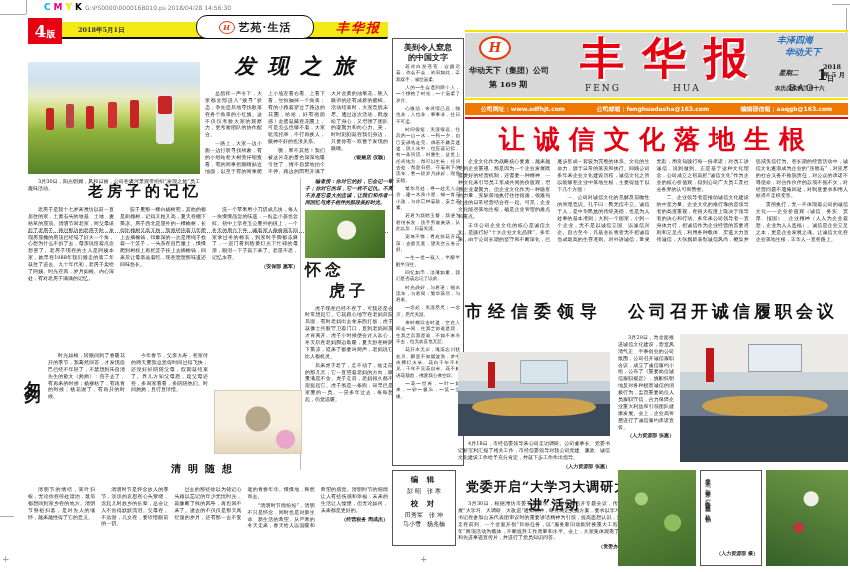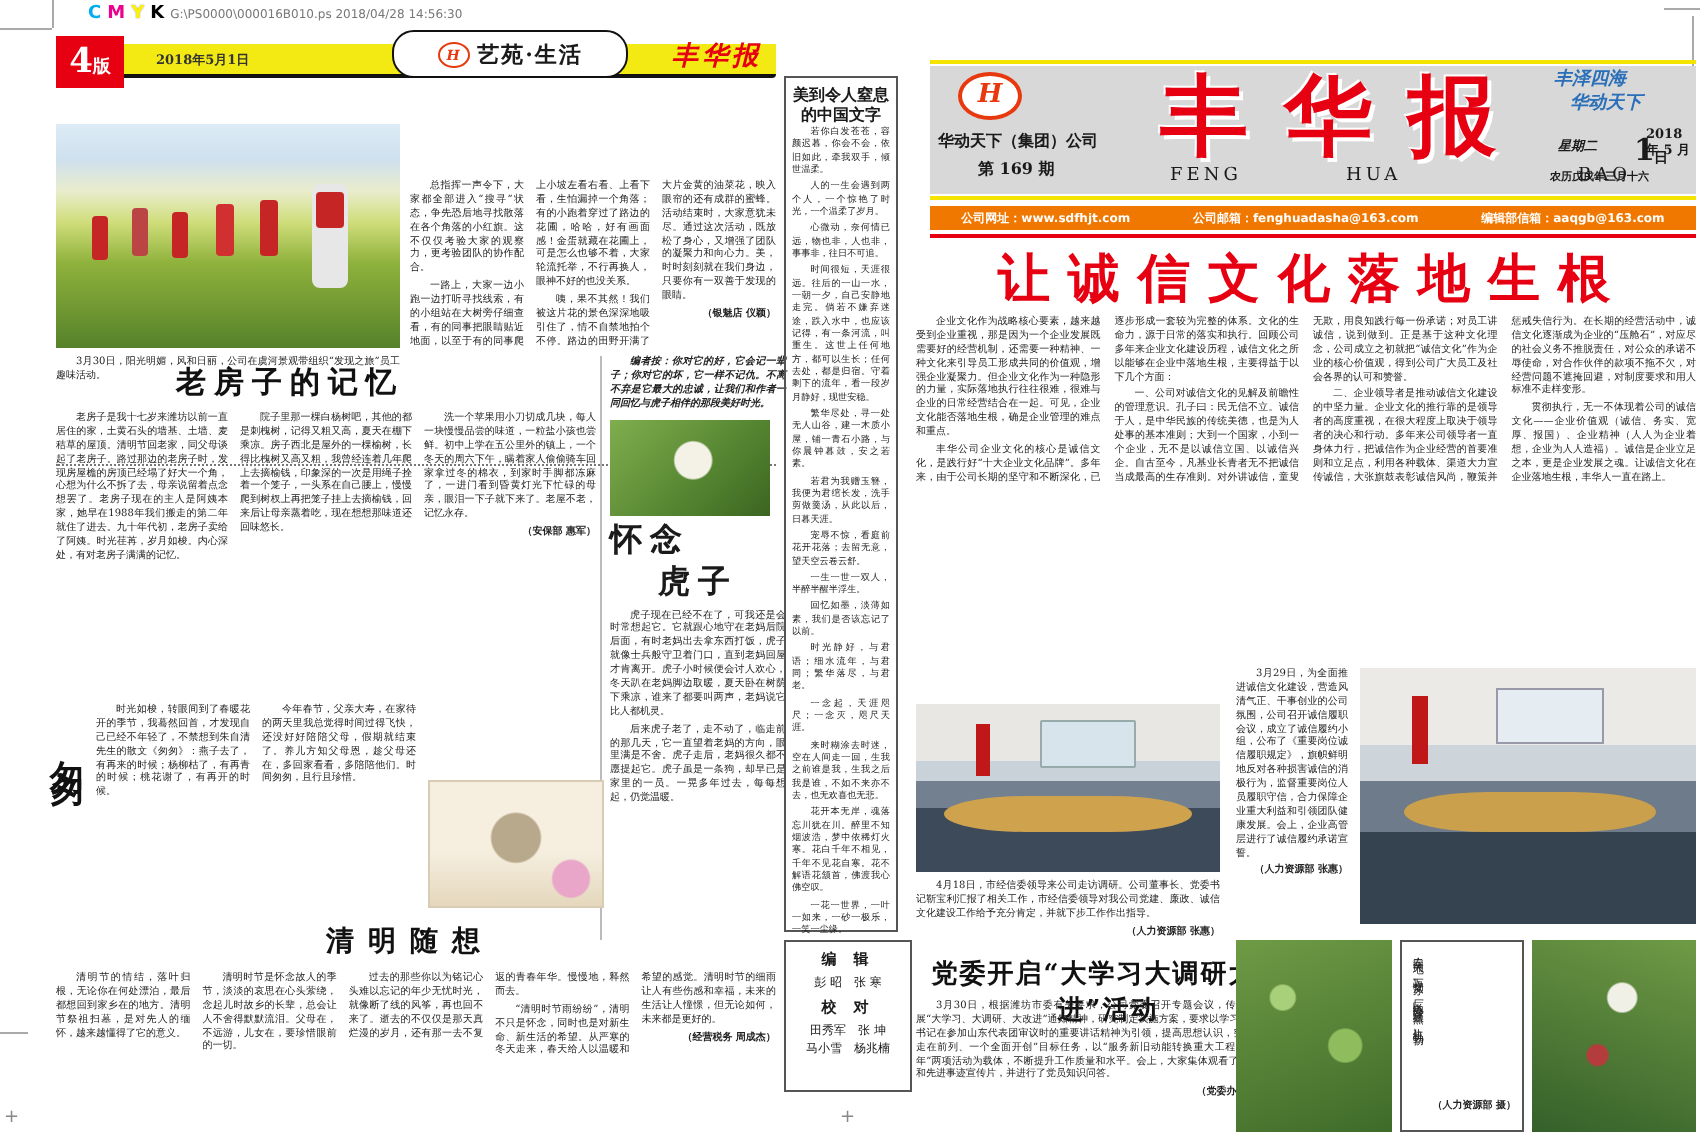--- a/index.html
+++ b/index.html
@@ -60,20 +60,21 @@
     <span style="position:absolute;left:58px;top:44px;width:8px;height:23px;background:#c62525;border-radius:2px;"></span>
     <span style="position:absolute;left:80px;top:40px;width:9px;height:26px;background:#d03030;border-radius:2px;"></span>
     <span style="position:absolute;left:102px;top:38px;width:9px;height:28px;background:#c62525;border-radius:2px;"></span>
     <span style="position:absolute;left:128px;top:30px;width:18px;height:52px;background:#e7e7e7;border-radius:4px;"></span>
     <span style="position:absolute;left:130px;top:34px;width:14px;height:18px;background:#c62525;border-radius:2px;"></span>
   </div>
   <div class="abs micro" style="left:28px;top:178px;width:172px;">
     <p style="text-indent:2em;">3月30日，阳光明媚，风和日丽，公司在虞河景观带组织“发现之旅”员工趣味活动。</p>
   </div>
 
+  <div class="abs headline" style="left:213px;top:52px;width:175px;text-align:center;font-size:21px;font-style:italic;letter-spacing:12px;">发现之旅</div>
   <div class="abs micro cols3" style="left:205px;top:90px;width:183px;height:138px;">
     <p>总指挥一声令下，大家都全部进入“搜寻”状态，争先恐后地寻找散落在各个角落的小红旗。这不仅仅考验大家的观察力，更考验团队的协作配合。</p>
     <p>一路上，大家一边小跑一边打听寻找线索，有的小组站在大树旁仔细查看，有的同事把眼睛贴近地面，以至于有的同事爬上小坡左看右看、上看下看，生怕漏掉一个角落；有的小跑着穿过了路边的花圃，哈哈，好有画面感！金蛋就藏在花圃上，可是怎么也够不着，大家轮流托举，不行再换人，眼神不好的也没关系。</p>
     <p>咦，果不其然！我们被这片花的景色深深地吸引住了，情不自禁地拍个不停。路边的田野开满了大片金黄的油菜花，映入眼帘的还有成群的蜜蜂。活动结束时，大家意犹未尽。通过这次活动，既放松了身心，又增强了团队的凝聚力和向心力。美，时时刻刻就在我们身边，只要你有一双善于发现的眼睛。</p>
     <p class="sig">（银魅店 仪颖）</p>
   </div>
   <div class="abs" style="left:28px;top:232px;width:360px;border-top:1px dotted #777;"></div>
 
   <div class="abs headline" style="left:60px;top:182px;width:170px;text-align:center;font-size:15px;letter-spacing:4px;">老房子的记忆</div>
   <div class="abs micro cols3" style="left:28px;top:206px;width:270px;height:140px;">
@@ -104,30 +105,30 @@
   <div class="abs micro cols2" style="left:48px;top:352px;width:160px;height:106px;">
     <p>时光如梭，转眼间到了春暖花开的季节，我蓦然回首，才发现自己已经不年轻了，不禁想到朱自清先生的散文《匆匆》：燕子去了，有再来的时候；杨柳枯了，有再青的时候；桃花谢了，有再开的时候。</p>
     <p>今年春节，父亲大寿，在家待的两天里我总觉得时间过得飞快，还没好好陪陪父母，假期就结束了。养儿方知父母恩，趁父母还在，多回家看看，多陪陪他们。时间匆匆，且行且珍惜。</p>
   </div>
 
   <div class="photo" style="left:214px;top:390px;width:86px;height:62px;background:
       radial-gradient(circle at 82% 78%, #e9a6c9 0 9px, rgba(0,0,0,0) 10px),
       radial-gradient(circle at 50% 45%, #b9a98c 0 12px, rgba(0,0,0,0) 13px),
       linear-gradient(180deg,#f6efe0 0 55%,#e4d7bd 100%);border:1px solid #d8cdb4;"></div>
 
-  <div class="abs headline" style="left:140px;top:462px;width:130px;text-align:center;font-size:14px;letter-spacing:7px;">清明随想</div>
+  <div class="abs headline" style="left:140px;top:462px;width:130px;text-align:center;font-size:10px;letter-spacing:7px;">清明随想</div>
   <div class="abs micro cols5" style="left:28px;top:486px;width:360px;height:74px;">
     <p>清明节的情结，落叶归根，无论你在何处漂泊，最后都想回到家乡在的地方。清明节祭祖扫墓，是对先人的缅怀，越来越懂得了它的意义。</p>
     <p>清明时节是怀念故人的季节，淡淡的哀思在心头萦绕，念起儿时故乡的长辈，总会让人不舍得默默流泪。父母在，不远游，儿女在，要珍惜眼前的一切。</p>
     <p>过去的那些你以为铭记心头难以忘记的年少无忧时光，就像断了线的风筝，再也回不来了。逝去的不仅仅是那天真烂漫的岁月，还有那一去不复返的青春年华。慢慢地，释然而去。</p>
     <p>“清明时节雨纷纷”，清明不只是怀念，同时也是对新生命、新生活的希望。从严寒的冬天走来，春天给人以温暖和希望的感觉。清明时节的细雨让人有些伤感和幸福，未来的生活让人憧憬，但无论如何，未来都是更好的。</p>
     <p class="sig">（经营税务 周成杰）</p>
   </div>
 
-  <div class="abs" style="left:392px;top:38px;width:57px;height:428px;border:1px solid #555;padding:3px 3px;box-sizing:border-box;">
+  <div class="abs" style="left:392px;top:38px;width:72px;height:428px;border:1px solid #555;padding:3px 3px;box-sizing:border-box;">
     <div style="font-size:8px;font-weight:bold;text-align:center;line-height:1.25;">
       <div>美到令人窒息</div>
       <div>的中国文字</div>
     </div>
     <div class="micro" style="font-size:4.6px;margin-top:2px;">
       <p>若你白发苍苍，容颜迟暮，你会不会，依旧如此，牵我双手，倾世温柔。</p>
       <p>人的一生会遇到两个人，一个惊艳了时光，一个温柔了岁月。</p>
       <p>心微动，奈何情已远，物也非，人也非，事事非，往日不可追。</p>
       <p>时间很短，天涯很远。往后的一山一水，一朝一夕，自己安静地走完。倘若不嫌弃迷途，跌入水中，也应该记得，有一条河流，叫重生。这世上任何地方，都可以生长；任何去处，都是归宿。守着剩下的流年，看一段岁月静好，现世安稳。</p>
       <p>繁华尽处，寻一处无人山谷，建一木质小屋，铺一青石小路，与你晨钟暮鼓，安之若素。</p>
@@ -182,38 +183,40 @@
   <div class="abs" style="left:465px;top:122px;width:383px;text-align:center;font-size:26px;font-weight:bold;color:#e60012;letter-spacing:9px;">让诚信文化落地生根</div>
   <div class="abs micro cols4" style="left:458px;top:158px;width:390px;height:132px;">
     <p>企业文化作为战略核心要素，越来越受到企业重视，那是因为一个企业发展既需要好的经营机制，还需要一种精神、一种文化来引导员工形成共同的价值观，增强企业凝聚力。但企业文化作为一种隐形的力量，实际落地执行往往很难，很难与企业的日常经营结合在一起。可见，企业文化能否落地生根，确是企业管理的难点和重点。</p>
     <p>丰华公司企业文化的核心是诚信文化，是践行好“十大企业文化品牌”。多年来，由于公司长期的坚守和不断深化，已逐步形成一套较为完整的体系。文化的生命力，源于日常的落实和执行。回顾公司多年来企业文化建设历程，诚信文化之所以能够在企业中落地生根，主要得益于以下几个方面：</p>
     <p>一、公司对诚信文化的见解及前瞻性的管理意识。孔子曰：民无信不立。诚信于人，是中华民族的传统美德，也是为人处事的基本准则；大到一个国家，小到一个企业，无不是以诚信立国、以诚信兴企。自古至今，凡基业长青者无不把诚信当成最高的生存准则。对外讲诚信，童叟无欺，用良知践行每一份承诺；对员工讲诚信，说到做到。正是基于这种文化理念，公司成立之初就把“诚信文化”作为企业的核心价值观，得到公司广大员工及社会各界的认可和赞誉。</p>
     <p>二、企业领导者是推动诚信文化建设的中坚力量。企业文化的推行靠的是领导者的高度重视，在很大程度上取决于领导者的决心和行动。多年来公司领导者一直身体力行，把诚信作为企业经营的首要准则和立足点，利用各种载体、渠道大力宣传诚信，大张旗鼓表彰诚信风尚，鞭策并惩戒失信行为。在长期的经营活动中，诚信文化逐渐成为企业的“压舱石”，对应尽的社会义务不推脱责任，对公众的承诺不辱使命，对合作伙伴的款项不拖不欠，对经营问题不遮掩回避，对制度要求和用人标准不走样变形。</p>
     <p>贯彻执行，无一不体现着公司的诚信文化——企业价值观（诚信、务实、宽厚、报国）、企业精神（人人为企业着想，企业为人人造福）。诚信是企业立足之本，更是企业发展之魂。让诚信文化在企业落地生根，丰华人一直在路上。</p>
   </div>
 
   <div class="abs headline" style="left:458px;top:300px;width:152px;text-align:center;font-size:17px;letter-spacing:6px;line-height:1.35;">
+    <div>市经信委领导</div>
   </div>
   <div class="photo" style="left:458px;top:352px;width:152px;height:84px;background:
       linear-gradient(180deg,#e9e7e3 0 34%,#c8d2d8 34% 46%,#73808f 46% 62%,#3d4a5a 62% 100%);">
     <span style="position:absolute;left:62px;top:8px;width:46px;height:22px;background:#d8e4ec;border:1px solid #9aa;border-radius:1px;"></span>
     <span style="position:absolute;left:30px;top:10px;width:7px;height:26px;background:#c01818;"></span>
     <span style="position:absolute;left:14px;top:46px;width:124px;height:18px;background:#cfa34e;border-radius:40%/60%;"></span>
   </div>
   <div class="abs micro" style="left:458px;top:440px;width:152px;">
     <p>4月18日，市经信委领导来公司走访调研。公司董事长、党委书记靳宝利汇报了相关工作，市经信委领导对我公司党建、廉政、诚信文化建设工作给予充分肯定，并就下步工作作出指导。</p>
     <p class="sig">（人力资源部 张惠）</p>
   </div>
 
   <div class="abs headline" style="left:458px;top:478px;width:192px;text-align:center;font-size:13px;letter-spacing:1px;">党委开启“大学习大调研大改进”活动</div>
   <div class="abs micro" style="left:458px;top:500px;width:192px;height:62px;">
     <p>3月30日，根据潍坊市委有关要求，公司党委召开专题会议，传达学习全省开展“大学习、大调研、大改进”通知精神，研究制定实施方案，要求以学习贯彻习近平总书记在参加山东代表团审议时的重要讲话精神为引领，提高思想认识，突出抓好“两个走在前列、一个全面开创”目标任务，以“服务新旧动能转换重大工程”和“质量提升年”两项活动为载体，不断提升工作质量和水平。会上，大家集体观看了重要讲话视频和先进事迹宣传片，并进行了党员知识问答。</p>
     <p class="sig">（党委办公室 陈俊红）</p>
   </div>
 
+  <div class="abs headline" style="left:618px;top:300px;width:230px;text-align:center;font-size:17px;letter-spacing:4px;">公司召开诚信履职会议</div>
   <div class="abs micro" style="left:618px;top:334px;width:56px;height:132px;">
     <p>3月29日，为全面推进诚信文化建设，营造风清气正、干事创业的公司氛围，公司召开诚信履职会议，成立了诚信履约小组，公布了《重要岗位诚信履职规定》，旗帜鲜明地反对各种损害诚信的消极行为，监督重要岗位人员履职守信，合力保障企业重大利益和引领团队健康发展。会上，企业高管层进行了诚信履约承诺宣誓。</p>
     <p class="sig">（人力资源部 张惠）</p>
   </div>
   <div class="photo" style="left:680px;top:334px;width:168px;height:128px;background:
       linear-gradient(180deg,#eceae6 0 30%,#cdd5da 30% 44%,#6e7b8a 44% 64%,#35424f 64% 100%);">
     <span style="position:absolute;left:68px;top:10px;width:52px;height:26px;background:#e6edf2;border:1px solid #99a;"></span>
     <span style="position:absolute;left:26px;top:14px;width:8px;height:34px;background:#c01818;"></span>
     <span style="position:absolute;left:22px;top:62px;width:126px;height:20px;background:#caa04c;border-radius:40%/60%;"></span>
   </div>

